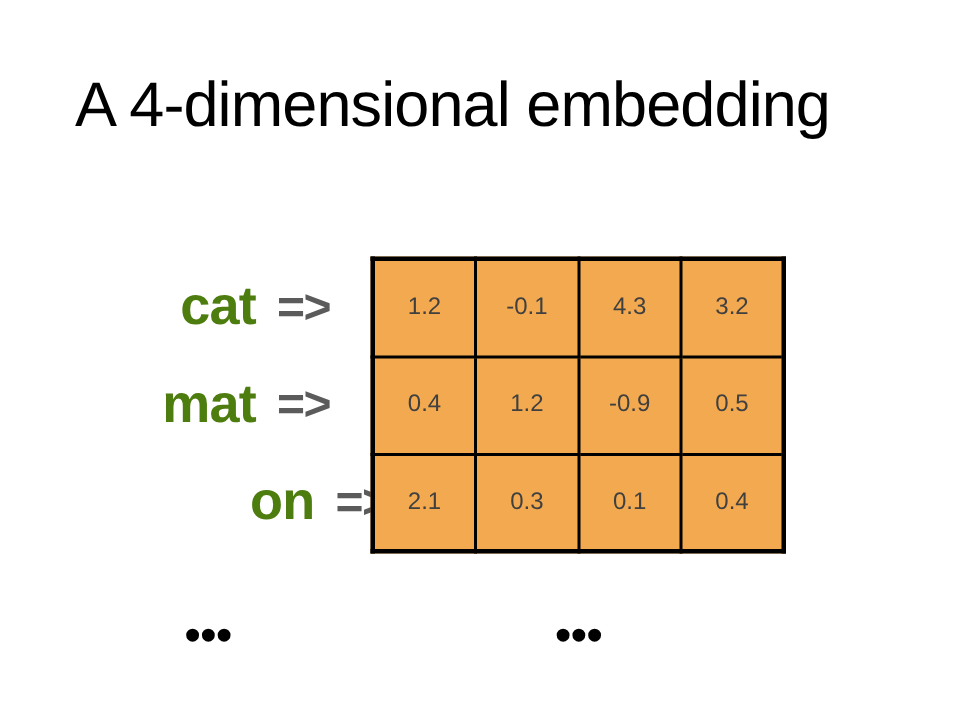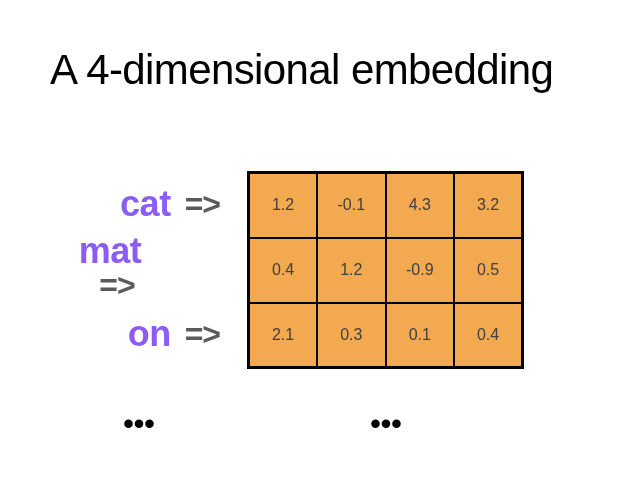--- a/index.html
+++ b/index.html
@@ -45,28 +45,28 @@
     left: 0;
     width: 236px;
     height: 65px;
     display: flex;
     align-items: center;
     justify-content: flex-end;
     padding-right: 16px;
     box-sizing: border-box;
   }
   .word-row.r0 { top: 0px; }
-  .word-row.r1 { top: 65px; flex-direction: column; }
-  .word-row.r2 { top: 130px; }
+  .word-row.r1 { top: 65px; }
+  .word-row.r2 { top: 130px; margin-left: 39px; }
 
   .word-text {
     font-family: "Liberation Sans", sans-serif;
     font-size: 36px;
     font-weight: bold;
-    color: #8b5cf6;
+    color: #4d7c0f;
     line-height: 1;
     letter-spacing: -0.5px;
   }
   .arrow-text {
     font-family: "Liberation Sans", sans-serif;
     font-size: 32px;
     font-weight: bold;
     color: #5b5b5b;
     line-height: 1;
     margin-left: 14px;

